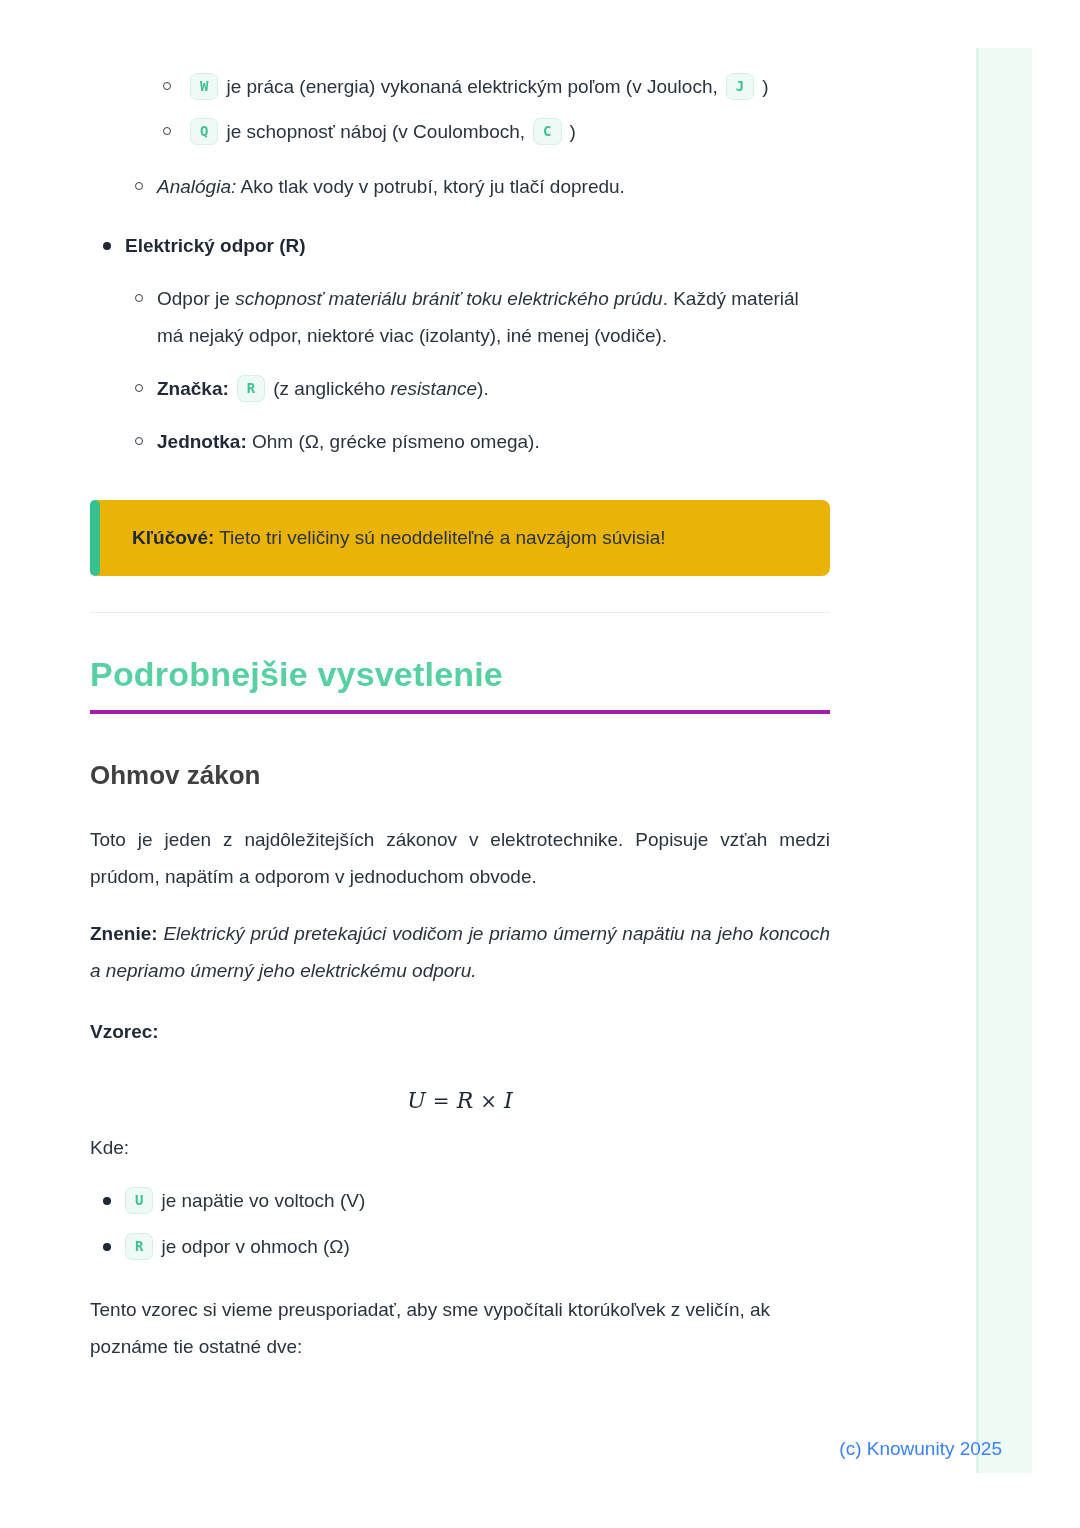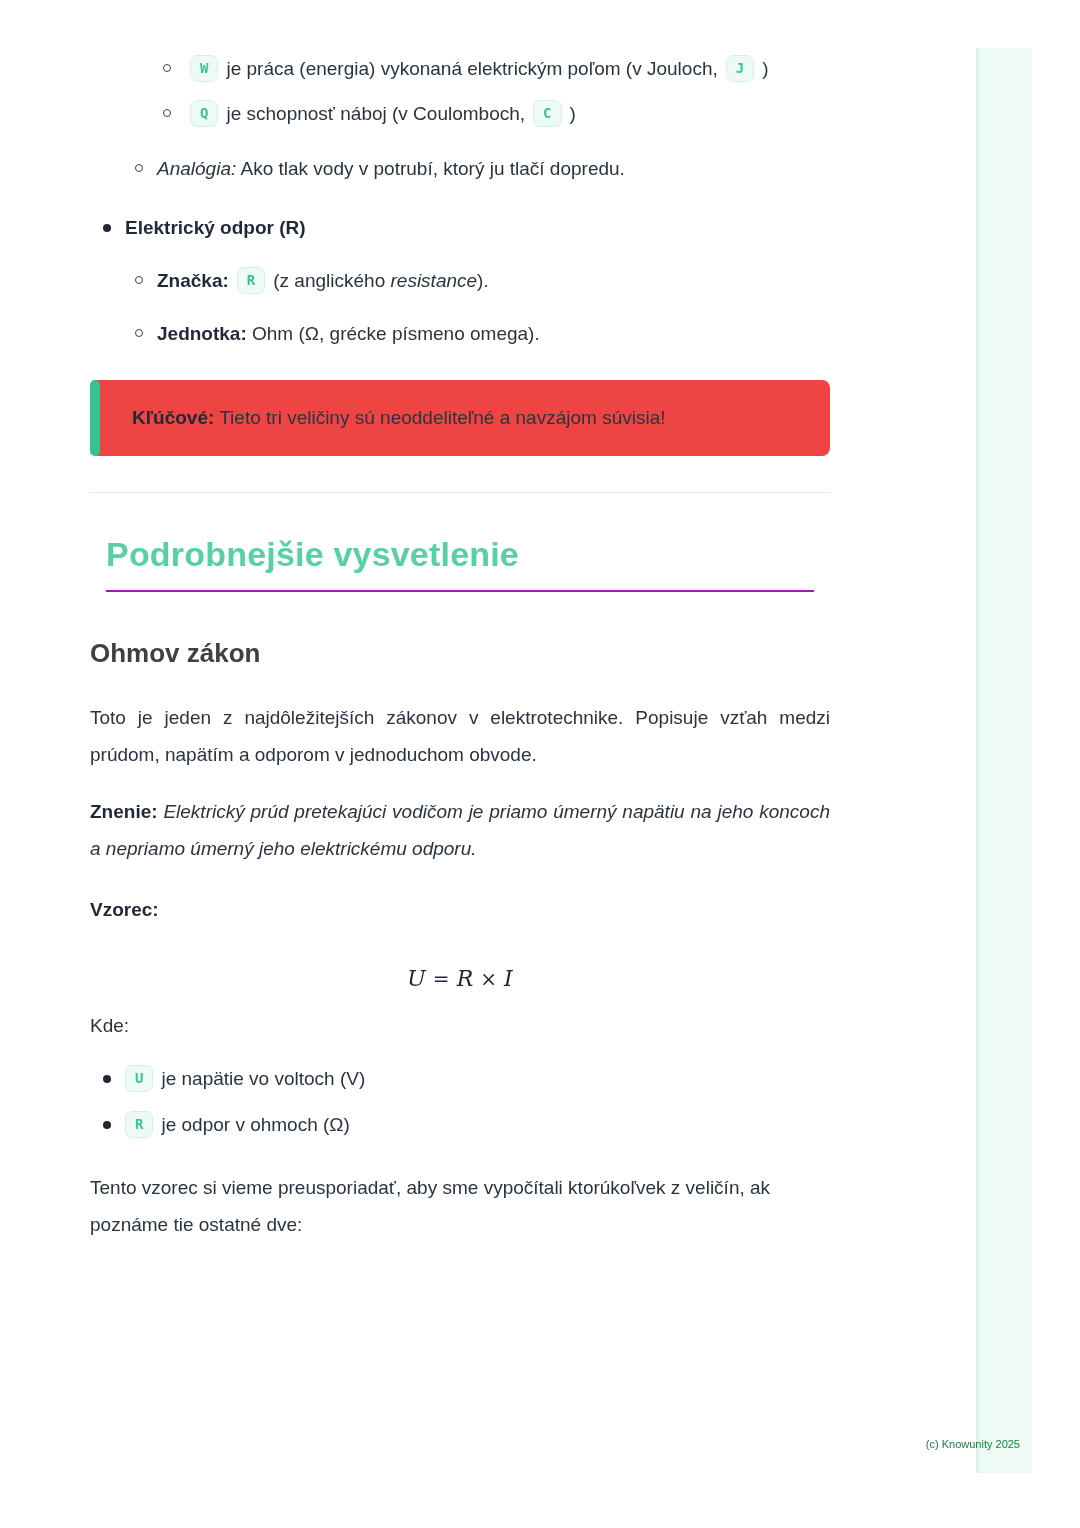--- a/index.html
+++ b/index.html
@@ -10,21 +10,21 @@
     font-family: "Liberation Sans", sans-serif;
     color: #2a3441;
   }
 
   .side-rail {
     position: absolute; left: 976px; top: 48px;
     width: 56px; height: 1425px;
     background: #eefaf4; border-left: 3px solid #dcf3e9;
   }
 
-  .content { position: absolute; left: 90px; top: 0; width: 740px; }
+  .content { position: absolute; left: 90px; top: 18px; width: 740px; }
 
   .li { position: relative; font-size: 19px; line-height: 37px; }
   .li.lvl3 { padding-left: 100px; }
   .li.lvl2 { padding-left: 67px; }
   .li.lvl1 { padding-left: 35px; }
 
   .mk { position: absolute; display: block; }
   .mk.circle { width: 8px; height: 8px; border: 1.6px solid #39424e; border-radius: 50%; top: 14px; }
   .lvl3 > .mk { left: 73px; }
   .lvl2 > .mk { left: 45px; }
@@ -45,36 +45,36 @@
   i.lead { font-style: italic; }
 
   .mt8  { margin-top: 8px; }
   .mt16 { margin-top: 16px; }
   .mt18 { margin-top: 18px; }
   .mt22 { margin-top: 22px; }
 
   .first-list { padding-top: 50px; }
 
   .callout {
-    position: relative; margin-top: 28px;
-    background: #ef4444; border-radius: 8px;
+    position: relative; margin-top: 40px;
+    background: #eab308; border-radius: 8px;
     padding: 24px 24px 24px 42px;
     font-size: 19px; line-height: 28px;
   }
   .callout-bar {
     position: absolute; left: 0; top: 0; bottom: 0; width: 10px;
     background: #35c28f; border-radius: 8px;
   }
 
   .divider { border: none; border-top: 1px solid #e8eaee; margin: 36px 0 0; }
 
   .h1 {
-    margin: 42px 16px 0; font-size: 34px; font-weight: 700;
+    margin: 42px 0 0; font-size: 34px; font-weight: 700;
     color: #57d1a1; letter-spacing: 0.2px;
-    padding-bottom: 16px; border-bottom: 2px solid #a21caf;
+    padding-bottom: 16px; border-bottom: 4px solid #a21caf;
   }
   .h2 { margin: 46px 0 0; font-size: 26px; font-weight: 700; color: #404040; }
 
   p { margin: 0; font-size: 19px; line-height: 37px; }
   .p-just { text-align: justify; }
   .p-intro { margin-top: 30px; }
   .p-znenie { margin-top: 20px; }
   .p-vzorec { margin-top: 24px; }
   .p-kde { margin-top: 16px; }
   .p-closing { margin-top: 26px; }
@@ -83,39 +83,40 @@
     text-align: center; margin-top: 38px;
     font-family: "DejaVu Serif", serif; font-size: 22px; color: #1f2834;
   }
   .formula .fv { font-style: italic; }
   .formula .fo { padding: 0 7px; font-size: 20px; }
 
   .vars { margin-top: 16px; }
   .vars .li + .li { margin-top: 9px; }
 
   .copyright {
-    position: absolute; top: 1438px; right: 60px;
-    font-size: 11px; color: #15803d; z-index: 2;
+    position: absolute; top: 1438px; right: 78px;
+    font-size: 19px; color: #3b82f6; z-index: 2;
   }
 </style>
 </head>
 <body>
 
 <div class="side-rail"></div>
 
 <div class="content">
 
   <div class="first-list">
     <div class="li lvl3"><span class="mk circle"></span><span class="badge first">W</span><span>je práca (energia) vykonaná elektrickým poľom (v Jouloch,</span><span class="badge">J</span><span>)</span></div>
     <div class="li lvl3 mt8"><span class="mk circle"></span><span class="badge first">Q</span><span>je schopnosť náboj (v Coulomboch,</span><span class="badge">C</span><span>)</span></div>
     <div class="li lvl2 mt18"><span class="mk circle"></span><i class="lead">Analógia:</i><span> Ako tlak vody v potrubí, ktorý ju tlačí dopredu.</span></div>
   </div>
 
   <div>
     <div class="li lvl1 mt22"><span class="mk disc"></span><b class="lead">Elektrický odpor (R)</b></div>
+    <div class="li lvl2 mt16"><span class="mk circle"></span><span>Odpor je </span><i>schopnosť materiálu brániť toku elektrického prúdu</i><span>. Každý materiál má nejaký odpor, niektoré viac (izolanty), iné menej (vodiče).</span></div>
     <div class="li lvl2 mt16"><span class="mk circle"></span><b class="lead">Značka:</b><span class="badge">R</span><span>(z anglického </span><i>resistance</i><span>).</span></div>
     <div class="li lvl2 mt16"><span class="mk circle"></span><b class="lead">Jednotka:</b><span> Ohm (Ω, grécke písmeno omega).</span></div>
   </div>
 
   <div class="callout">
     <span class="callout-bar"></span>
     <b class="lead">Kľúčové:</b><span> Tieto tri veličiny sú neoddeliteľné a navzájom súvisia!</span>
   </div>
 
   <hr class="divider">

